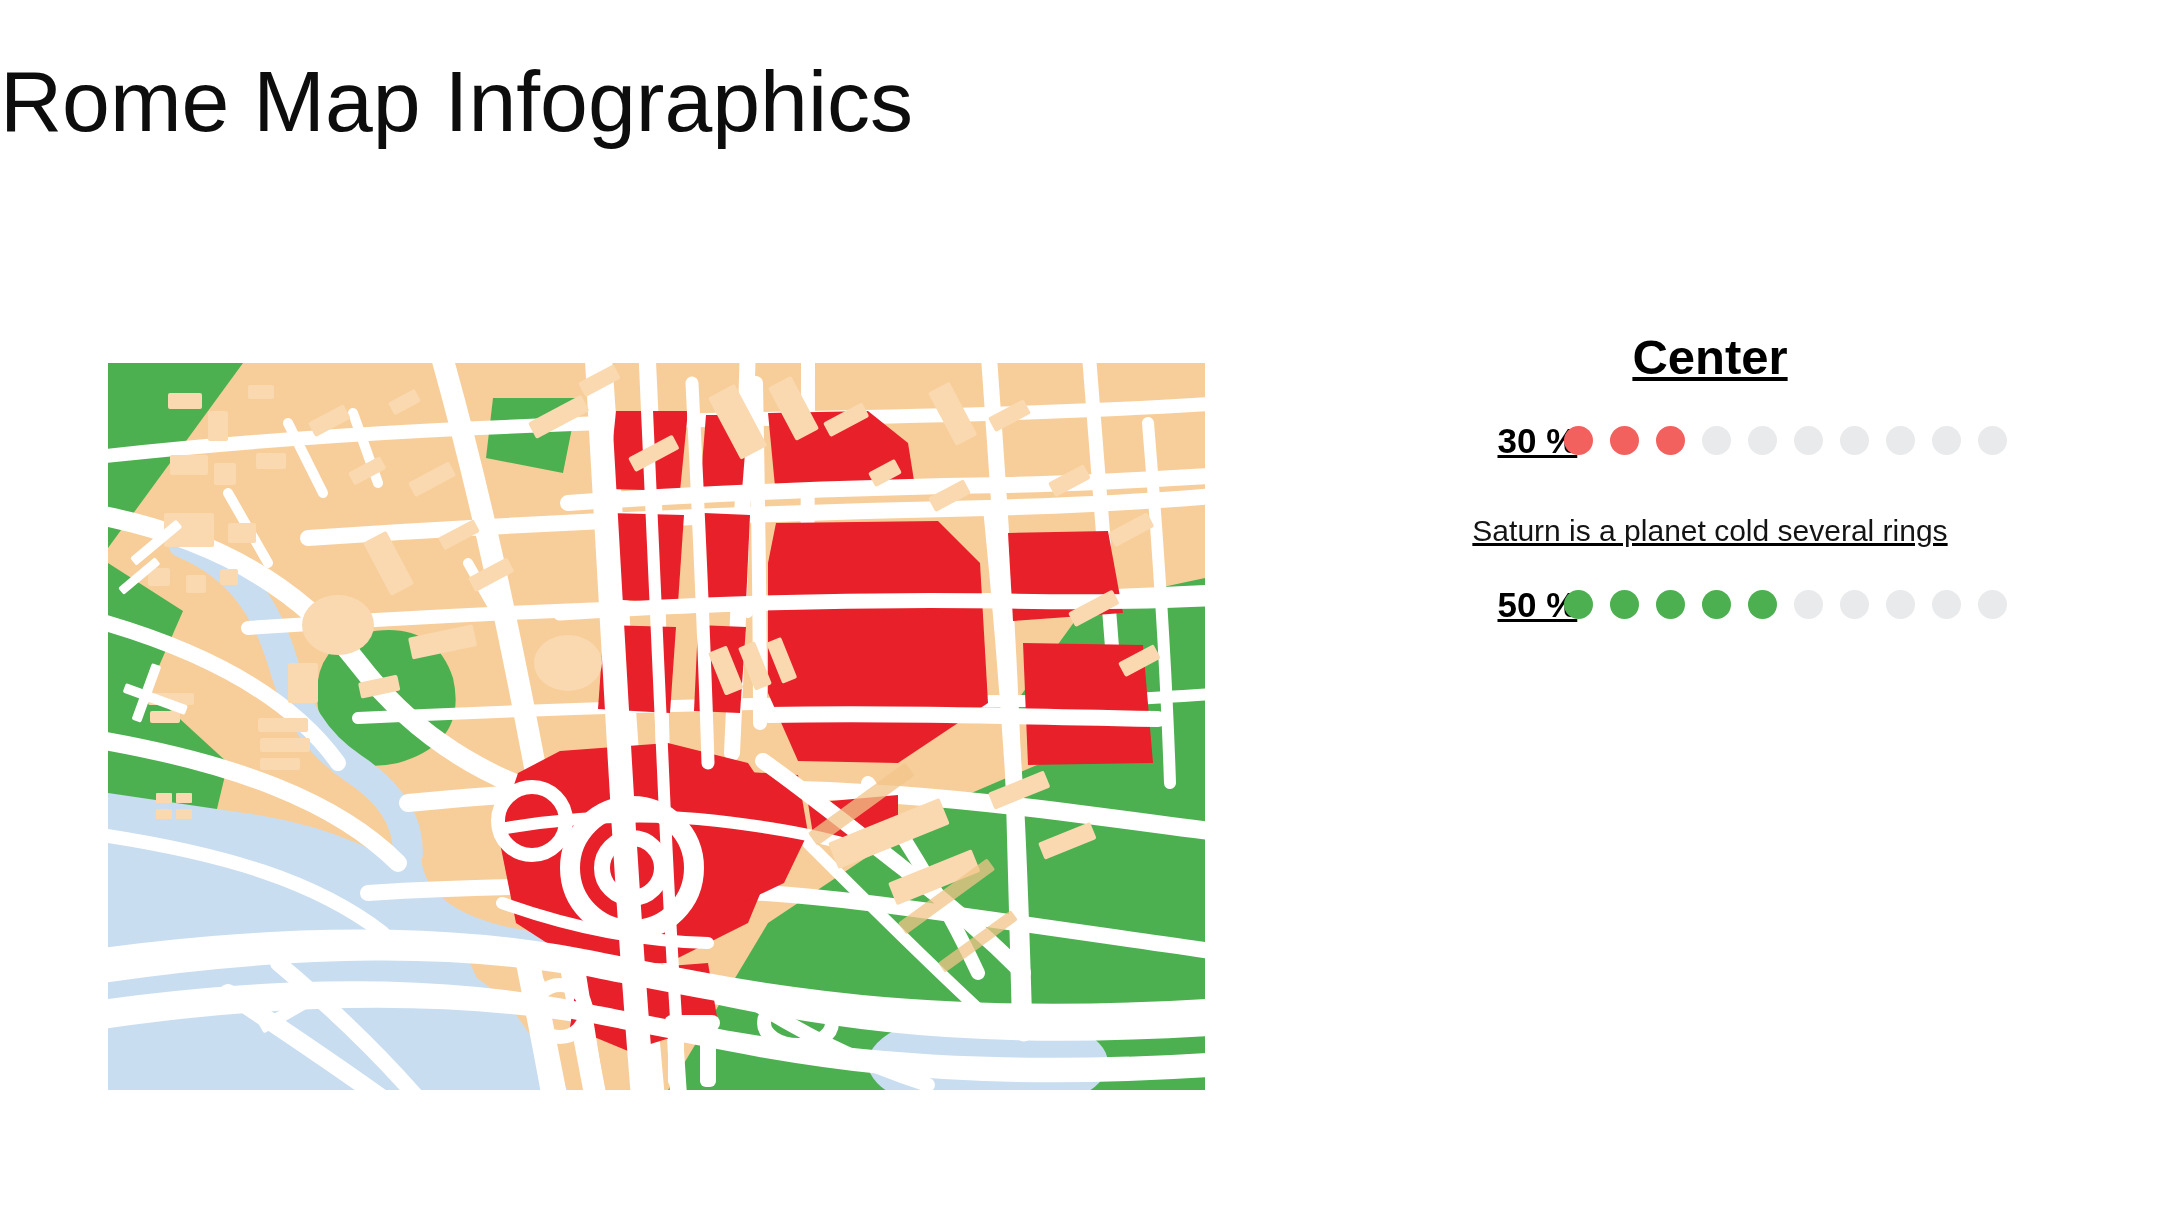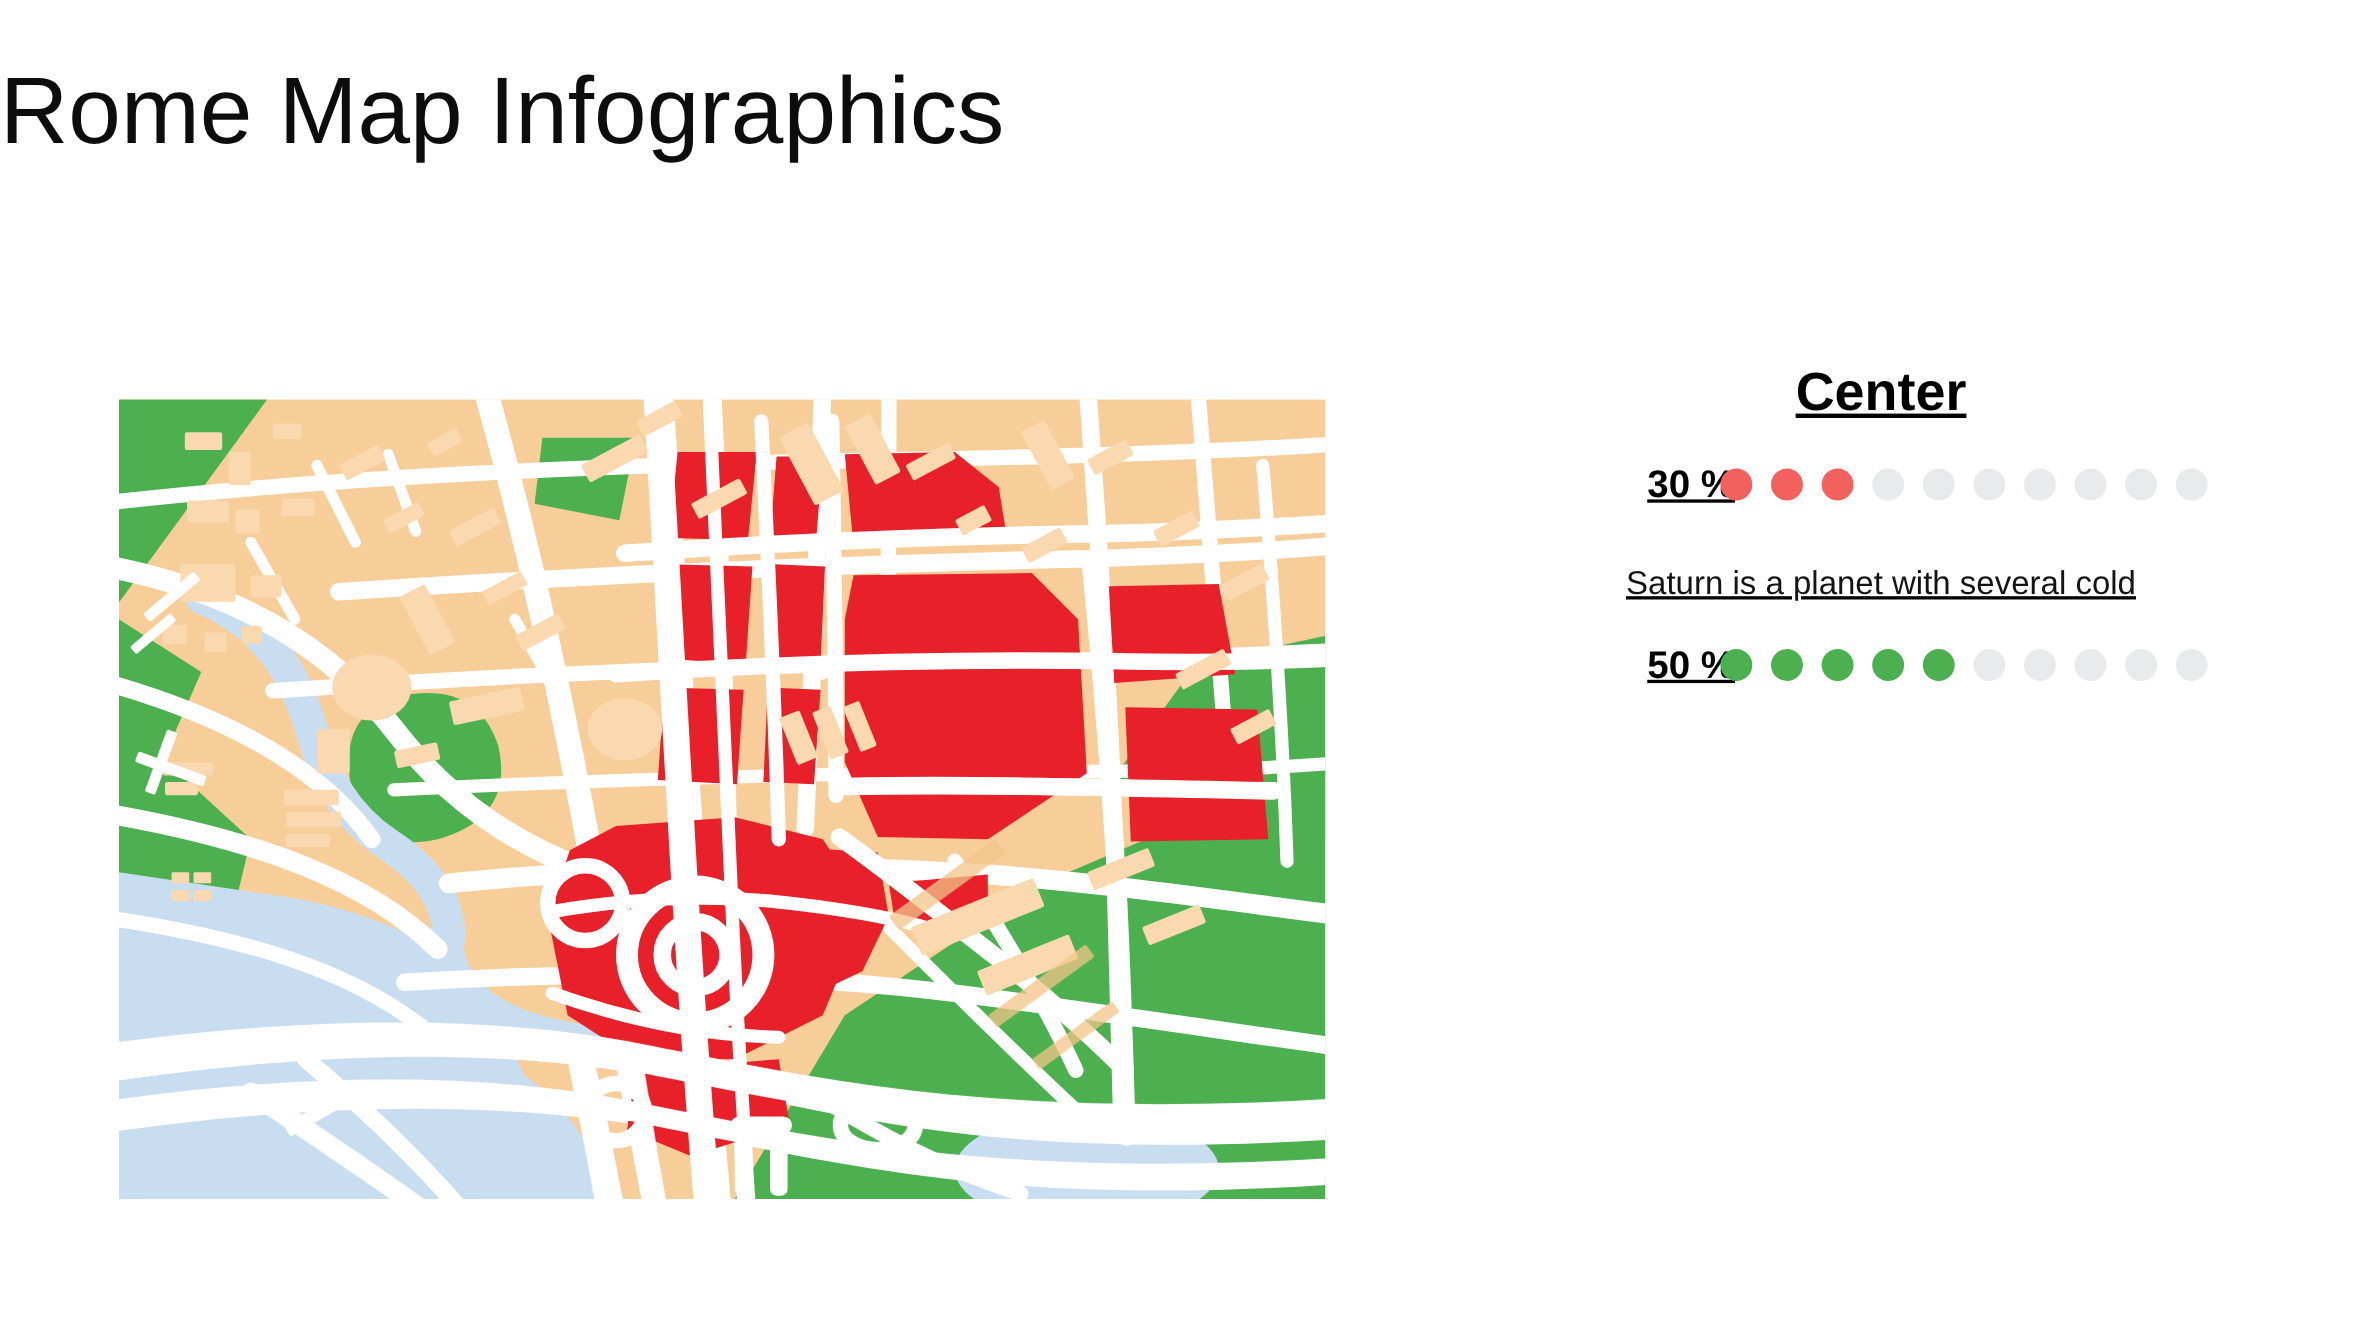--- a/index.html
+++ b/index.html
@@ -323,21 +323,21 @@
           <span class="dot" style="background: rgb(233, 234, 235);"></span>
           <span class="dot" style="background: rgb(233, 234, 235);"></span>
           <span class="dot" style="background: rgb(233, 234, 235);"></span>
           <span class="dot" style="background: rgb(233, 234, 235);"></span>
           <span class="dot" style="background: rgb(233, 234, 235);"></span>
         </div>
     </div>
   </div>
 
   <div class="info-block">
-    <div class="block-desc">Saturn is a planet with several cold</div>
+    <div class="block-desc">Saturn is a planet cold several rings</div>
     <div class="block-meter">
       <div class="meter-value">50 %</div>
       <div class="dot-row">
           <span class="dot" style="background: rgb(76, 176, 80);"></span>
           <span class="dot" style="background: rgb(76, 176, 80);"></span>
           <span class="dot" style="background: rgb(76, 176, 80);"></span>
           <span class="dot" style="background: rgb(76, 176, 80);"></span>
           <span class="dot" style="background: rgb(76, 176, 80);"></span>
           <span class="dot" style="background: rgb(233, 234, 235);"></span>
           <span class="dot" style="background: rgb(233, 234, 235);"></span>

